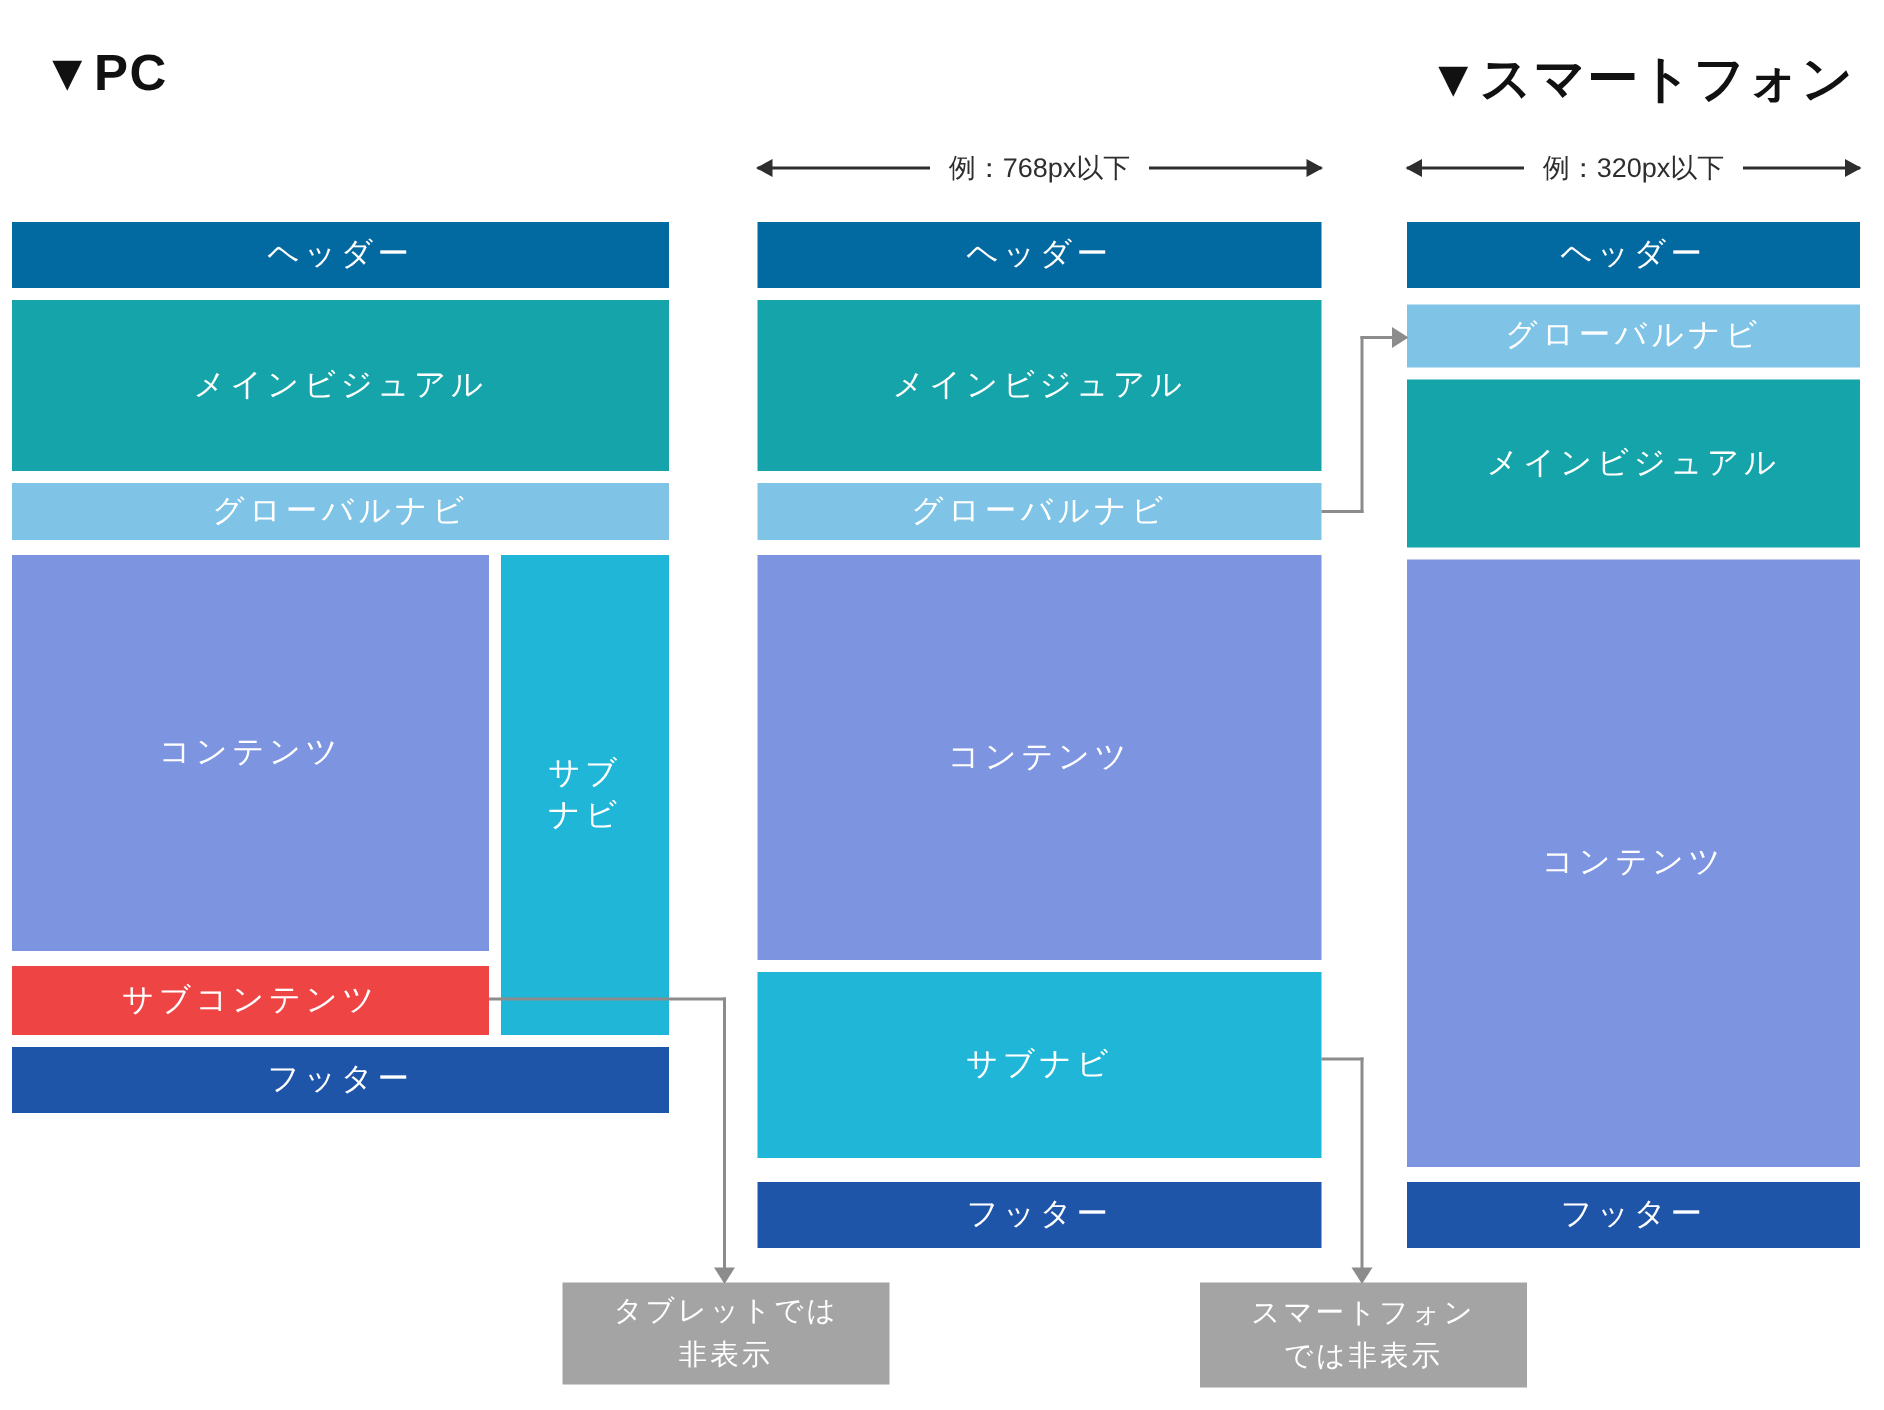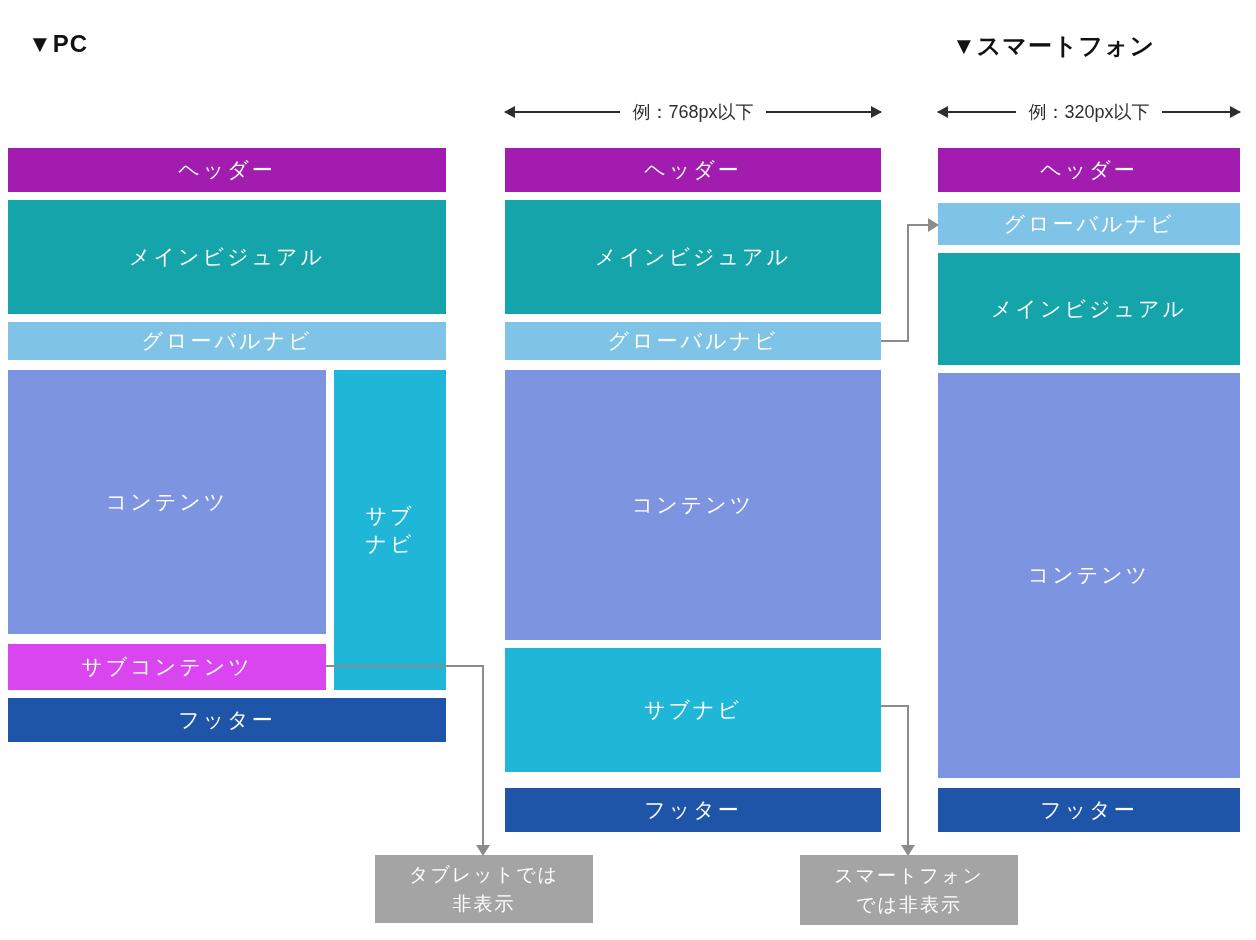--- a/index.html
+++ b/index.html
@@ -1,38 +1,38 @@
 <!DOCTYPE html>
 <html><head>
 <meta charset="utf-8">
 <style>
   html,body{margin:0;padding:0;background:#ffffff;}
   body{font-family:"Liberation Sans","DejaVu Sans",sans-serif;}
   .canvas{position:relative;width:1256px;height:940px;background:#ffffff;overflow:hidden;}
 
-  .col-title{position:absolute;font-size:24px;font-weight:bold;color:#111;letter-spacing:1px;}
+  .col-title{position:absolute;font-size:34px;font-weight:bold;color:#111;letter-spacing:1px;}
 
   
   .measure{position:absolute;display:flex;align-items:center;height:24px;}
   .m-line{position:relative;flex:1;height:2px;background:#2e2e2e;}
   .m-line.left::before{content:"";position:absolute;left:-1px;top:-5px;
     border-top:6px solid transparent;border-bottom:6px solid transparent;border-right:11px solid #2e2e2e;}
   .m-line.right::after{content:"";position:absolute;right:-1px;top:-5px;
     border-top:6px solid transparent;border-bottom:6px solid transparent;border-left:11px solid #2e2e2e;}
   .m-text{margin:0 12px;font-size:18px;color:#2e2e2e;white-space:nowrap;}
 
   
   .block{position:absolute;display:flex;align-items:center;justify-content:center;
     color:#ffffff;font-size:21px;letter-spacing:3px;text-align:center;white-space:pre-line;line-height:1.35;}
-  .c-header{background:#a21caf;text-align:center;}
+  .c-header{background:#0369a1;text-align:center;}
   .c-main{background:#14a4aa;}
   .c-gnav{background:#7fc4e7;}
   .c-contents{background:#7d94e0;}
   .c-subnav{background:#1fb6d7;}
-  .c-subcontents{background:#d946ef;}
+  .c-subcontents{background:#ef4444;}
   .c-footer{background:#1e55a8;}
 
   
   .note{position:absolute;display:flex;align-items:center;justify-content:center;
     background:#a4a4a4;color:#ffffff;font-size:19px;letter-spacing:2px;text-align:center;
     white-space:pre-line;line-height:1.55;}
 
   
   .conn{position:absolute;background:#8c8c8c;}
   .arrow-down{position:absolute;width:0;height:0;

